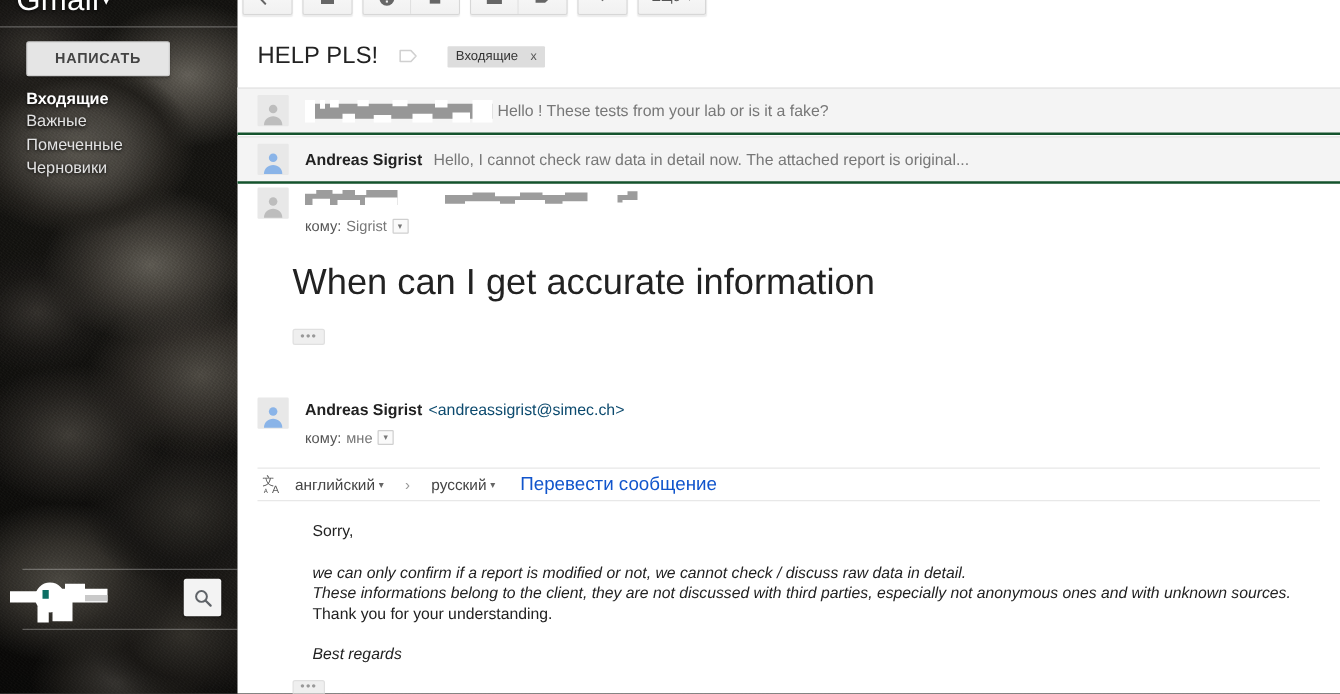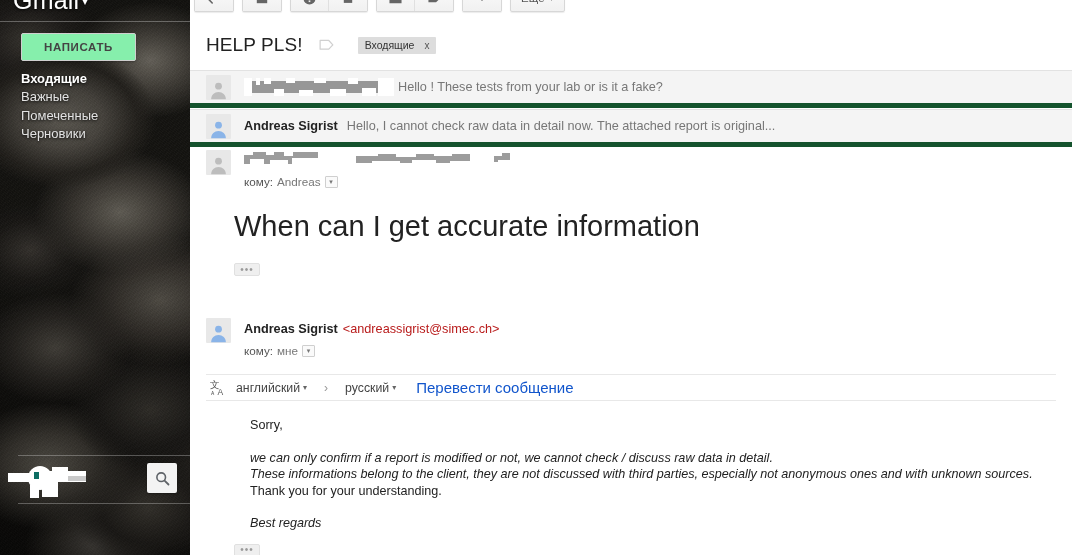--- a/index.html
+++ b/index.html
@@ -66,21 +66,21 @@
     vertical-align: 4px;
     margin-left: 3px;
   }
   .rail-divider {
     position: absolute; left: 0; top: 21px; width: 190px;
     border-top: 1px solid rgba(255,255,255,.30);
   }
   .compose-btn {
     position: absolute; left: 21px; top: 33px;
     width: 115px; height: 28px;
-    background: #86efac;
+    background: #e5e5e5;
     border: 1px solid #cfcfcf;
     border-radius: 2px;
     color: #444;
     font-size: 11.5px;
     font-weight: bold;
     letter-spacing: .6px;
     display: flex; align-items: center; justify-content: center;
     box-shadow: 0 1px 2px rgba(0,0,0,.25);
     cursor: pointer;
   }
@@ -226,21 +226,21 @@
     cursor: pointer;
   }
   .label-chip .chip-x { color: #555; font-size: 10px; cursor: pointer; }
 
   
   .msg-collapsed {
     position: absolute; left: 0;
     width: 882px; height: 38px;
     background: #f4f4f4;
     border-top: 1px solid #e2e2e2;
-    border-bottom: 5px solid #14532d;
+    border-bottom: 2px solid #14532d;
     display: flex; align-items: center;
     padding-left: 16px;
     cursor: pointer;
   }
   .msg-collapsed.row1 { top: 70px; }
   .msg-collapsed.row2 { top: 109px; }
 
   .avatar {
     width: 25px; height: 25px;
     background: #e8e8e8;
@@ -288,21 +288,21 @@
   .exp-header {
     display: flex;
     align-items: flex-start;
     padding-left: 16px;
   }
   .exp-header .meta { margin-left: 13px; }
   .to-line {
     font-size: 11.7px;
     color: #777;
     margin-top: 7px;
-    display: flex; align-items: flex-end; gap: 4px;
+    display: flex; align-items: flex-start; gap: 4px;
     white-space: nowrap;
   }
   .to-line b { font-weight: normal; color: #555; }
   .mini-caret {
     display: inline-flex; align-items: center; justify-content: center;
     width: 13px; height: 12px;
     border: 1px solid #cfcfcf;
     background: #fafafa;
     color: #777;
     font-size: 7px;
@@ -328,21 +328,21 @@
     line-height: 8px;
     letter-spacing: 1px;
     display: flex; align-items: center; justify-content: center;
     cursor: pointer;
   }
 
   
   .msg-expanded-2 { position: absolute; left: 0; top: 318px; width: 882px; }
   .sender-email {
     font-size: 12.7px;
-    color: #b91c1c;
+    color: #0c4a6e;
     font-weight: normal;
     margin-left: 5px;
     text-align: center;
   }
   .sender-line { white-space: nowrap; padding-top: 1px; }
 
   
   .translate-bar {
     margin: 17px 0 0 16px;
     width: 850px;
@@ -574,21 +574,21 @@
             <i class="mask" style="left:168px;top:10px;width:24px;height:8px;"></i>
             <i class="mask" style="left:190px;top:0;width:18px;height:6px;"></i>
             <i class="mask" style="left:206px;top:11px;width:22px;height:7px;"></i>
             <i class="mask" style="left:226px;top:0;width:24px;height:18px;"></i>
             <i class="mask" style="left:248px;top:0;width:10px;height:6px;"></i>
             <i class="mask" style="left:254px;top:10px;width:14px;height:8px;"></i>
             <i class="mask" style="left:266px;top:0;width:24px;height:18px;"></i>
           </div>
           <div class="to-line">
             <b>кому:</b>
-            <span>Andreas</span>
+            <span>Sigrist</span>
             <span class="mini-caret">▾</span>
           </div>
         </div>
       </div>
 
       <div class="big-headline">When can I get accurate information</div>
 
       <div class="trim-btn">•••</div>
     </div>
 

